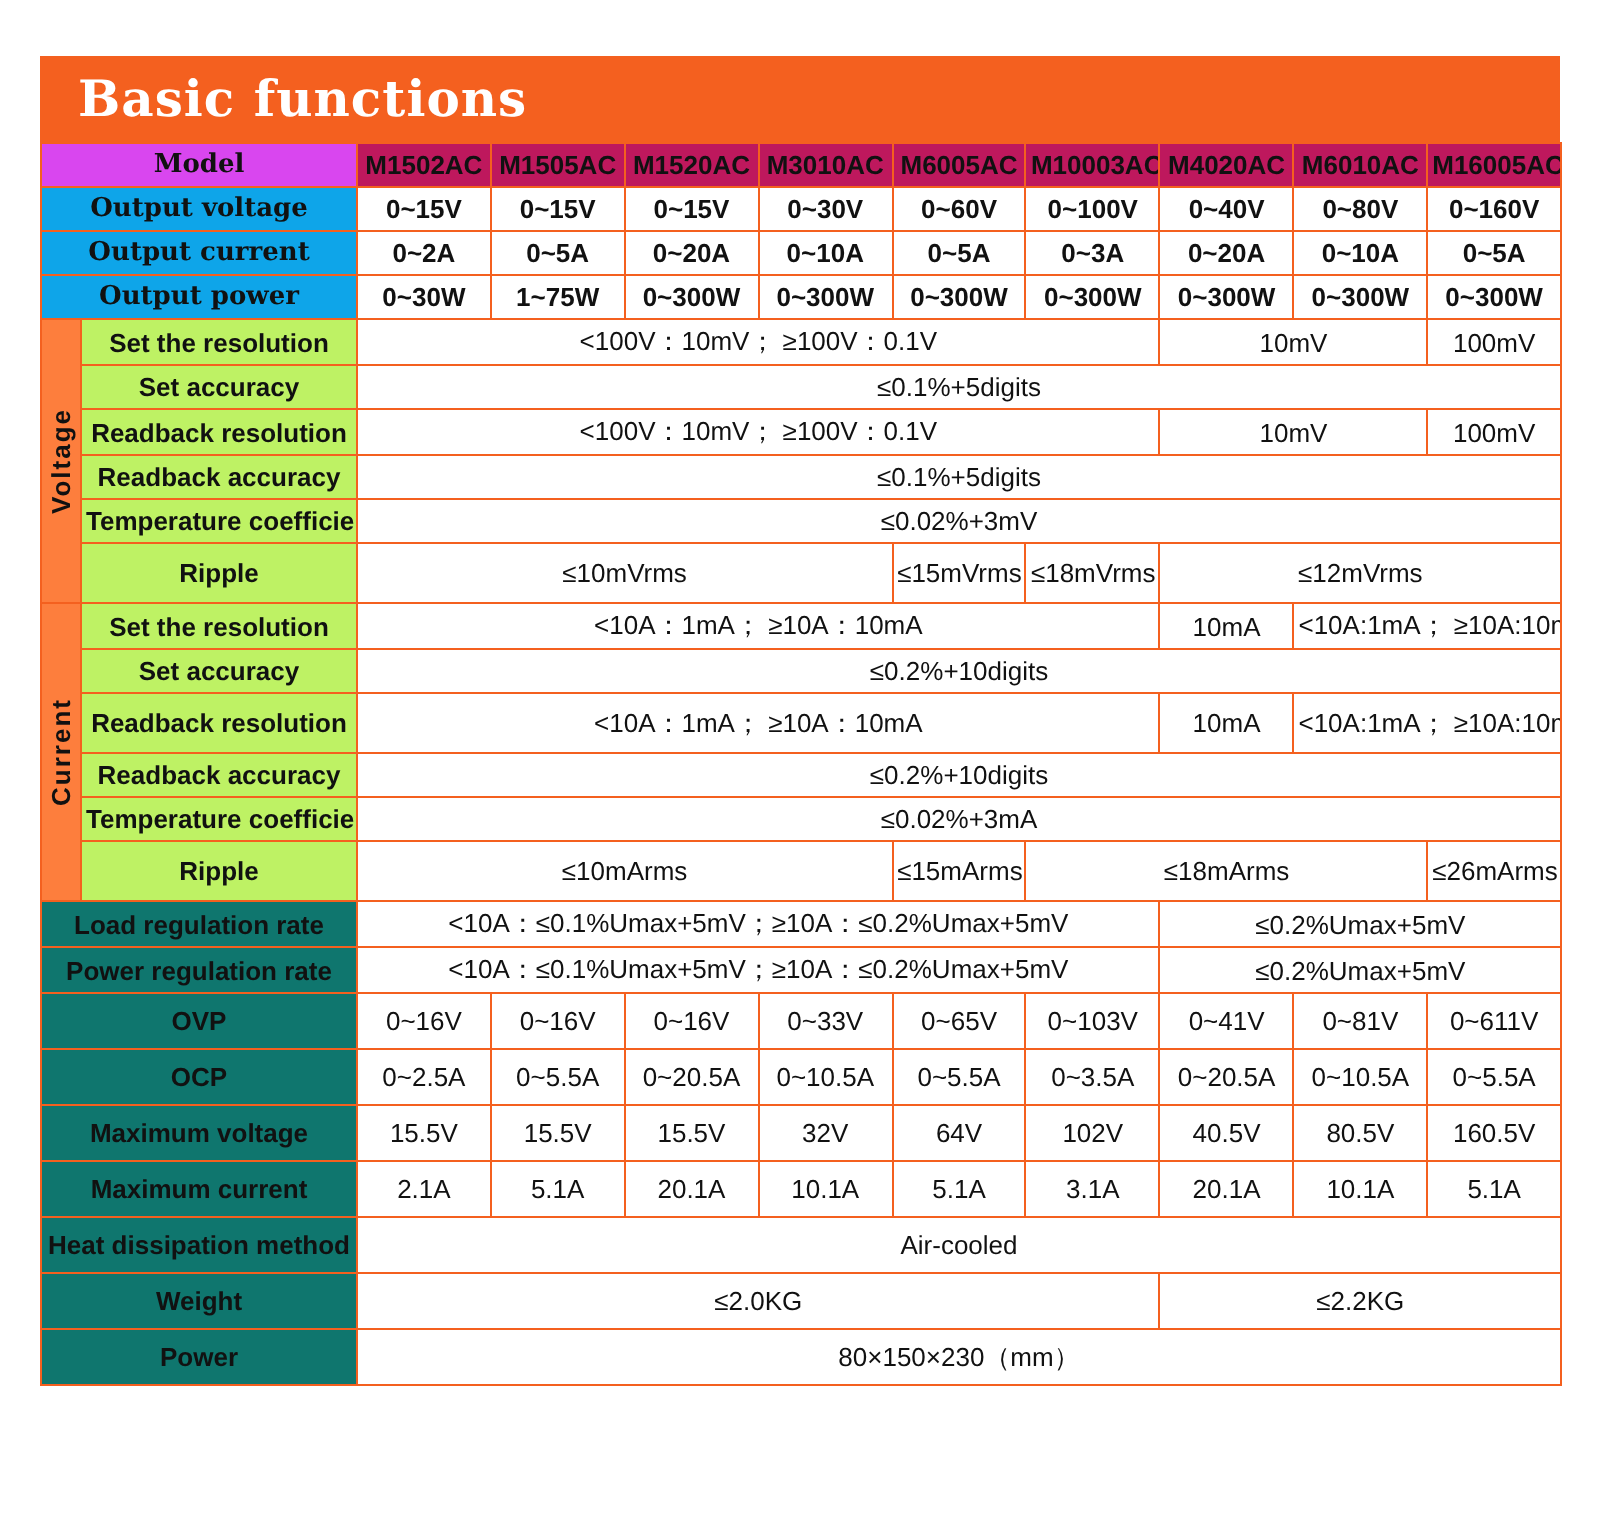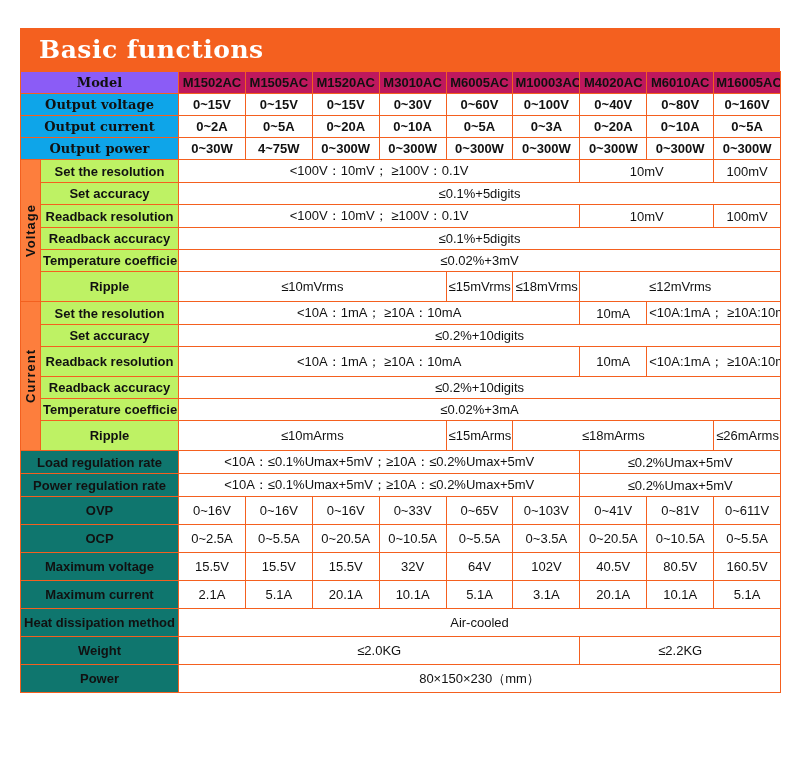--- a/index.html
+++ b/index.html
@@ -43,21 +43,21 @@
     text-align: center;
     vertical-align: middle;
     padding: 2px 2px;
     color: #111;
     height: 22px;
     box-sizing: border-box;
     overflow: hidden;
     white-space: nowrap;
   }
   td.hdr-model {
-    background: #8b5cf6;
+    background: #d946ef;
     color: #ffffff;
     font-weight: bold;
     font-size: 19px;
     font-family: "DejaVu Serif", serif;
   }
   td.hdr-model-col {
     background: #be185d;
     color: #ffffff;
     font-weight: bold;
     font-size: 12px;
@@ -172,21 +172,21 @@
       <td class="val-orange">0~5A</td>
       <td class="val-orange">0~3A</td>
       <td class="val-orange">0~20A</td>
       <td class="val-orange">0~10A</td>
       <td class="val-orange">0~5A</td>
     </tr>
 
     <tr>
       <td class="hdr-big" colspan="2">Output power</td>
       <td class="val-orange">0~30W</td>
-      <td class="val-orange">4~75W</td>
+      <td class="val-orange">1~75W</td>
       <td class="val-orange">0~300W</td>
       <td class="val-orange">0~300W</td>
       <td class="val-orange">0~300W</td>
       <td class="val-orange">0~300W</td>
       <td class="val-orange">0~300W</td>
       <td class="val-orange">0~300W</td>
       <td class="val-orange">0~300W</td>
     </tr>
 
     <tr>

